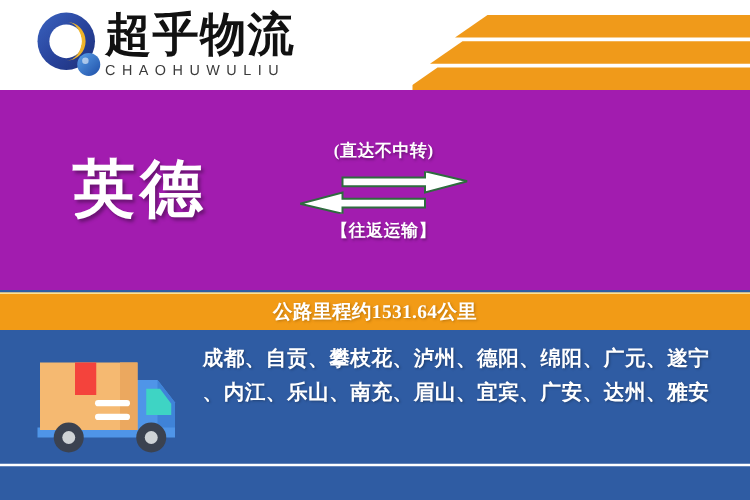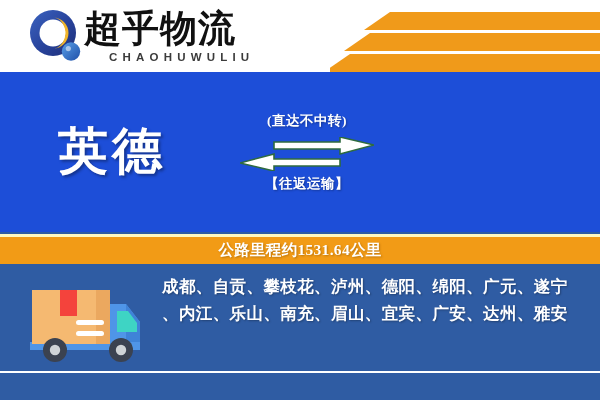--- a/index.html
+++ b/index.html
@@ -33,40 +33,39 @@
     font-family:"Liberation Serif", serif;
     font-weight:bold;
     font-size:37px;
     line-height:40px;
     color:#111111;
     letter-spacing:1px;
     white-space:nowrap;
   }
   .brand-en {
     font-family:"Liberation Sans", sans-serif;
-    font-weight:bold;
+    font-weight:normal;
     font-size:11.5px;
     line-height:14px;
     color:#3b3b3b;
     letter-spacing:5.2px;
     white-space:nowrap;
     margin-top:1px;
-    margin-left:25px;
   }
 
   .stripes {
     position:absolute; right:0; top:0;
     width:270px; height:72px;
   }
 
   
   .route {
     position:absolute; left:0; top:72px;
     width:600px; height:160px;
-    background:#1d4ed8;
+    background:#a21caf;
   }
   .city {
     position:absolute;
     font-family:"Liberation Serif", serif;
     font-weight:bold;
     color:#ffffff;
     font-size:50px;
     line-height:54px;
     letter-spacing:4px;
     white-space:nowrap;
@@ -95,21 +94,21 @@
   .arrow-box { margin-top:7px; }
   .mid-bottom { margin-top:0; }
 
   
   .infobar {
     position:absolute; left:0; top:234px;
     width:600px; height:30px;
     background:#f29b16;
     display:flex; align-items:center; justify-content:center;
     gap:18px;
-    border-top:3px solid #fef9c3;
+    border-top:1px solid #fef9c3;
   }
   .infobar span {
     font-family:"Liberation Serif", serif;
     font-weight:bold;
     font-size:15.5px;
     color:#ffffff;
     white-space:nowrap;
     letter-spacing:0.3px;
     text-shadow:1px 1px 2px rgba(120,70,0,0.45);
   }

